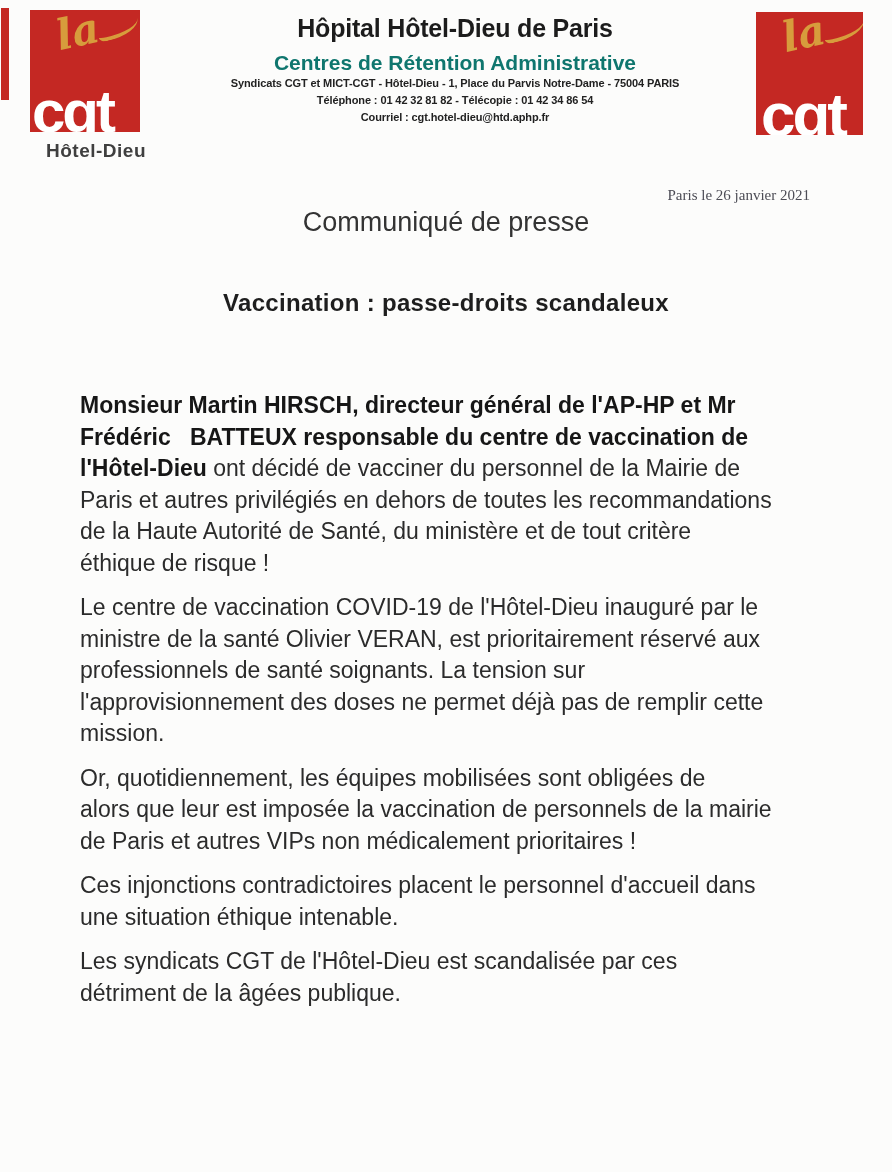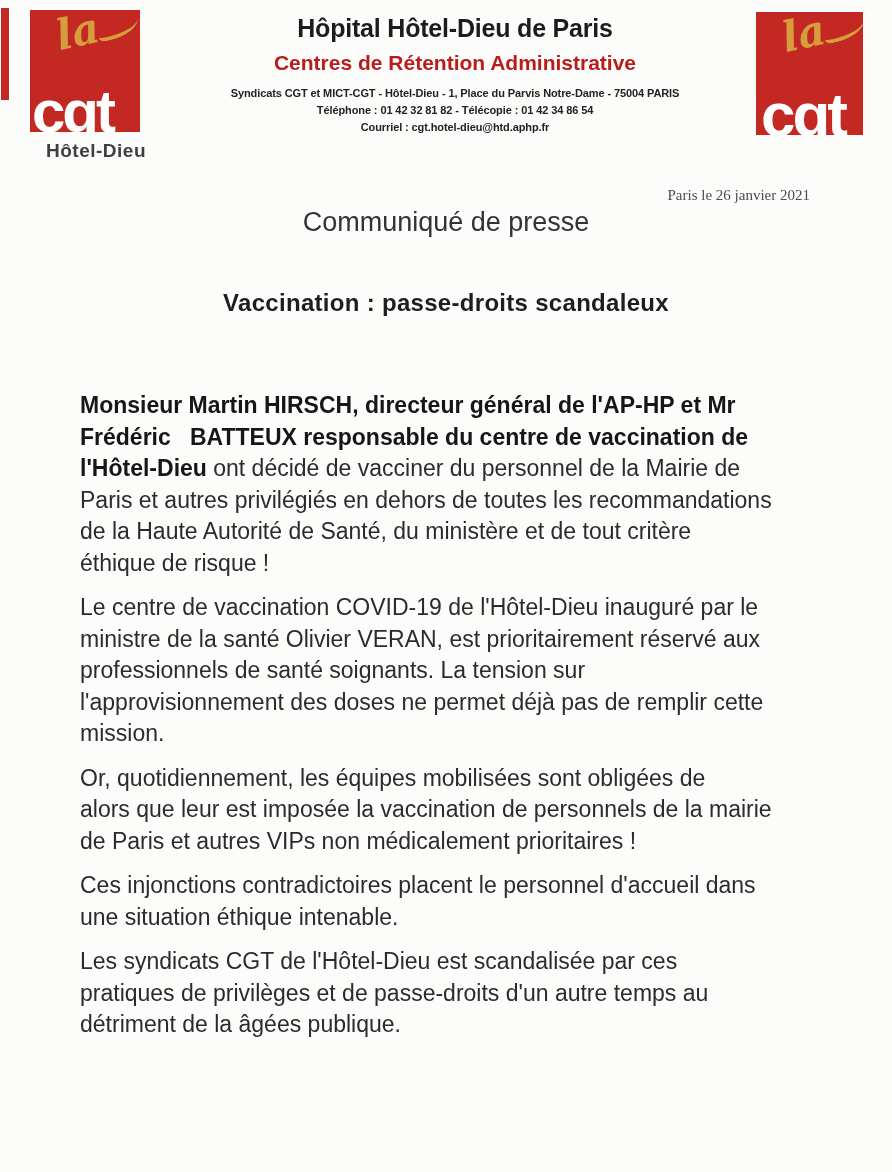--- a/index.html
+++ b/index.html
@@ -69,22 +69,21 @@
 
   .letterhead-text {
     position: absolute; left: 162px; right: 144px; top: 14px;
     text-align: center;
   }
   .org-title {
     font-size: 25px; font-weight: bold; color: #1c1c1c;
     letter-spacing: -0.2px; margin-bottom: 8px;
   }
   .org-subtitle {
-    font-size: 21px; font-weight: bold; color: #b91c1c;
-    margin-bottom: 10px;
+    font-size: 21px; font-weight: bold; color: #0f766e;
   }
   .org-line {
     font-size: 11px; font-weight: bold; color: #222;
     line-height: 17px; letter-spacing: -0.1px;
   }
 
   
   .dateline {
     margin-top: 16px;
     padding-right: 82px;
@@ -179,18 +178,17 @@
         <div class="line"><span>Or, quotidiennement, les équipes mobilisées sont obligées de</span></div>
         <div class="line"><span>alors que leur est imposée la vaccination de personnels de la mairie</span></div>
         <div class="line"><span>de Paris et autres VIPs non médicalement prioritaires !</span></div>
       </div>
       <div class="para">
         <div class="line"><span>Ces injonctions contradictoires placent le personnel d'accueil dans</span></div>
         <div class="line"><span>une situation éthique intenable.</span></div>
       </div>
       <div class="para">
         <div class="line"><span>Les syndicats CGT de l'Hôtel-Dieu est scandalisée par ces</span></div>
-        <div class="line"><span>pratiques de privilèges et de passe-droits d'un autre temps au</span></div>
         <div class="line"><span>détriment de la âgées publique.</span></div>
       </div>
     </main>
 
 </div>
 
 </body></html>

